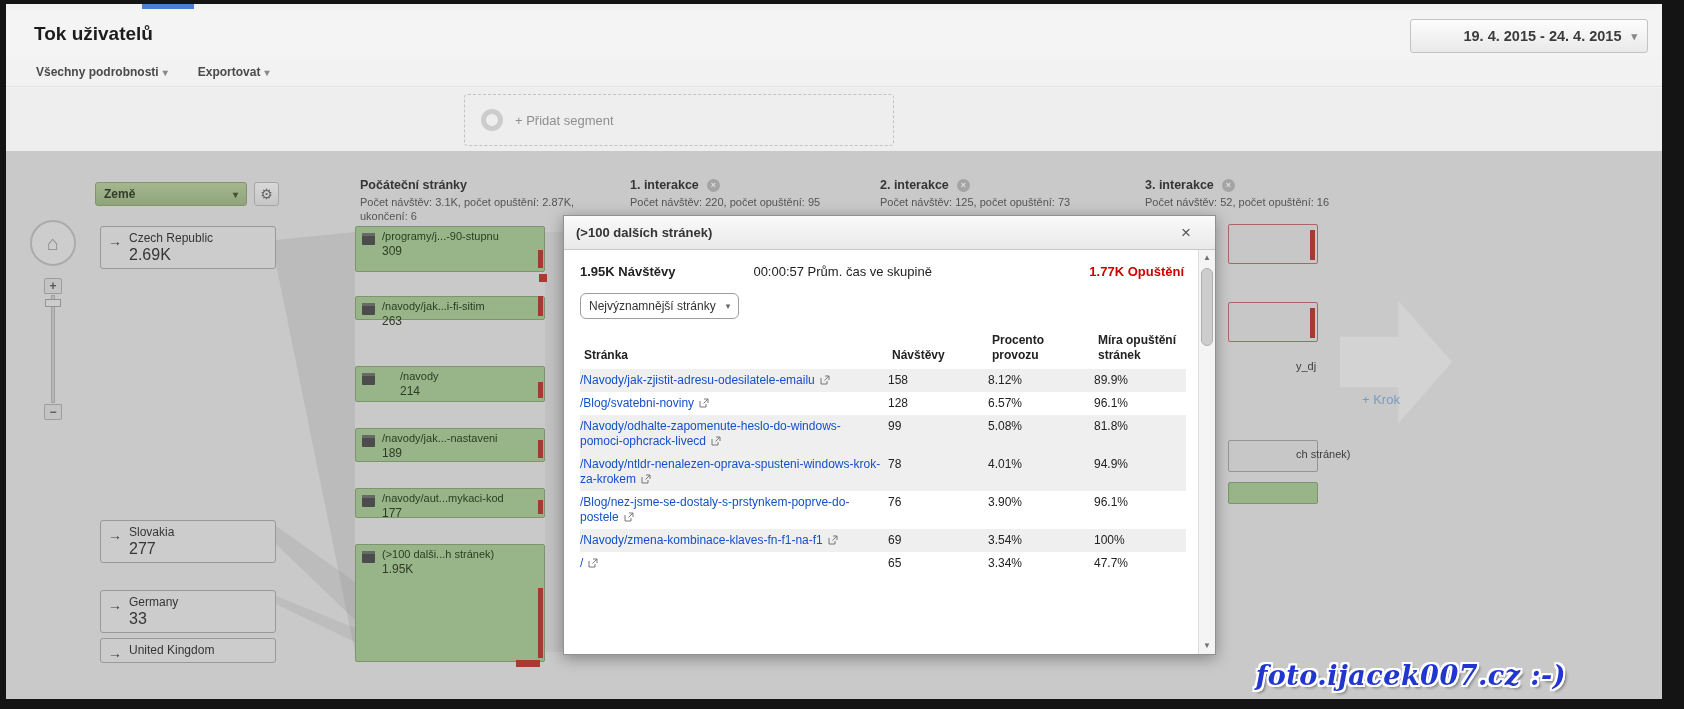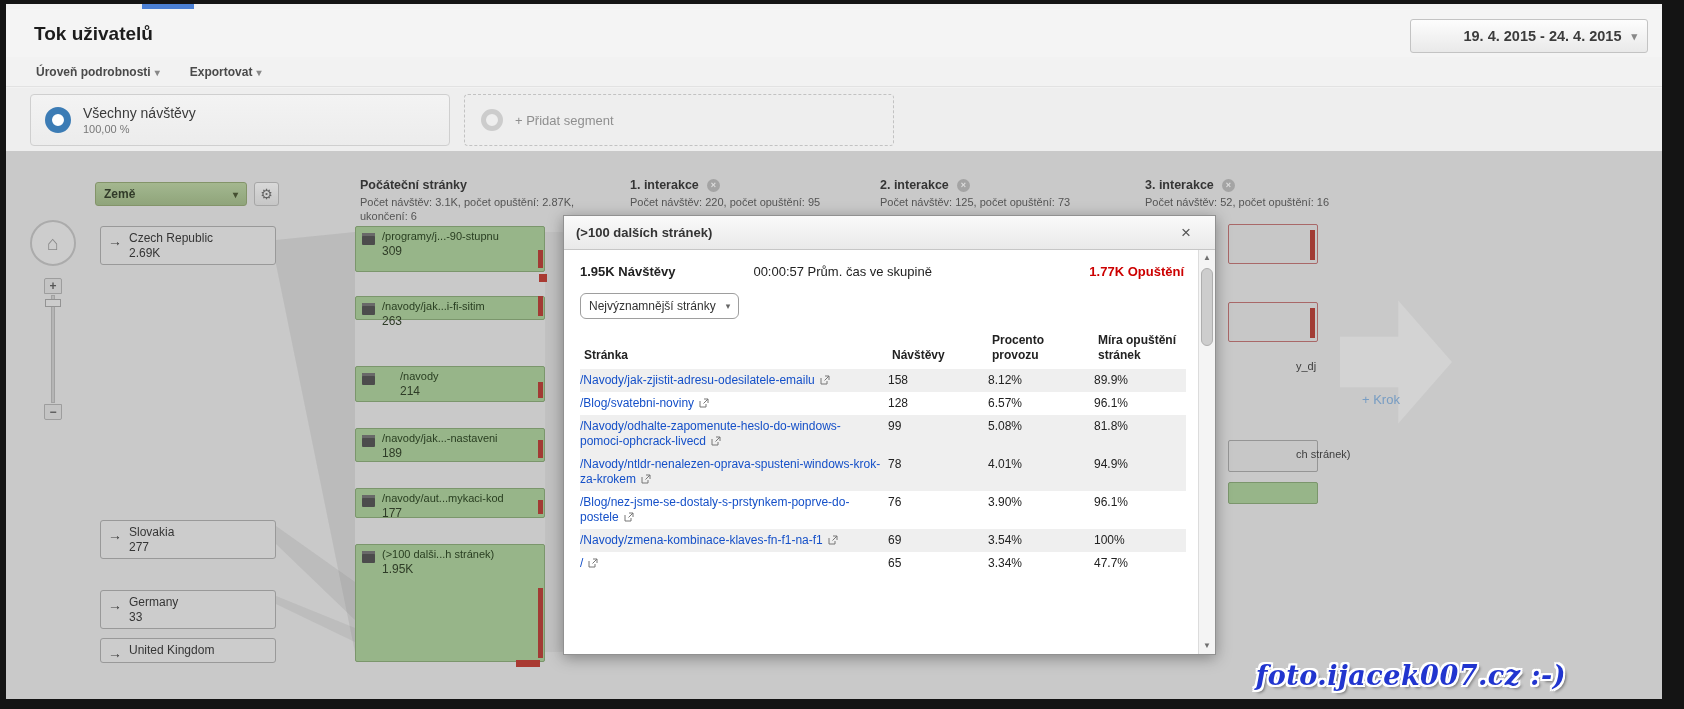--- a/index.html
+++ b/index.html
@@ -57,21 +57,21 @@
   .col-head { position:absolute; top:26px; width:250px; z-index:2; }
   .col-head .ct { font-size:12.5px; font-weight:bold; color:#333; }
   .col-head .cs { font-size:11px; color:#555; margin-top:3px; line-height:1.3; }
   .circle-x { display:inline-block; width:13px; height:13px; border-radius:50%; background:#ababab; color:#e8e8e8;
               font-size:9px; line-height:13px; text-align:center; margin-left:8px; vertical-align:1px; cursor:pointer; }
 
   .src-node { position:absolute; left:94px; width:176px; border:1px solid #9f9f9f; border-radius:3px; background:#d6d6d6;
               padding:4px 6px 4px 28px; z-index:2; cursor:pointer; }
   .src-node .arrow { position:absolute; left:7px; top:6px; font-size:14px; font-weight:bold; color:#3a3a3a; }
   .src-label { font-size:12px; color:#333; }
-  .src-value { font-size:12px; color:#333; margin-top:1px; }
+  .src-value { font-size:16px; color:#333; margin-top:1px; }
 
   .page-node { position:absolute; left:349px; width:190px; background:#9dbd8d; border:1px solid #7e9b6e; border-radius:2px;
                padding:3px 8px 3px 26px; z-index:2; cursor:pointer; }
   .page-node .pn-icon { position:absolute; left:6px; top:6px; width:13px; height:12px; background:#4c4c4c;
                box-shadow:inset 0 3px 0 #6b6b6b; border-radius:1px; }
   .pn-label { font-size:11px; color:#263d1e; white-space:nowrap; overflow:hidden; }
   .pn-value { font-size:12px; color:#2c3b24; margin-top:2px; }
   .exit-strip { position:absolute; right:1px; bottom:3px; width:5px; background:#a83a32; }
   .exit-marker { position:absolute; background:#b03830; z-index:2; }
 
@@ -126,35 +126,28 @@
     <div class="topbar">
       <div class="page-title">Tok uživatelů</div>
       <div class="date-box">
         <span>19. 4. 2015 - 24. 4. 2015</span>
         <span class="caret">▾</span>
       </div>
     </div>
 
     <div class="toolbar">
       <div class="tool">
-        <span>Úroveň podrobnosti</span><span class="caret">▾</span>
+        <span>Všechny podrobnosti</span><span class="caret">▾</span>
       </div>
       <div class="tool">
         <span>Exportovat</span><span class="caret">▾</span>
       </div>
     </div>
 
     <div class="segments">
-      <div class="segment all">
-        <span class="donut"></span>
-        <div>
-          <div class="seg-label">Všechny návštěvy</div>
-          <div class="seg-sub">100,00 %</div>
-        </div>
-      </div>
       <div class="segment add">
         <span class="add-circle"></span>
         <span class="add-label">+ Přidat segment</span>
       </div>
     </div>
 
     <div class="flow">
 
       <svg class="ribbons" width="1656" height="549">
         <polygon points="270,88 349,80 349,500 270,112" fill="rgba(140,140,140,0.22)"></polygon>

